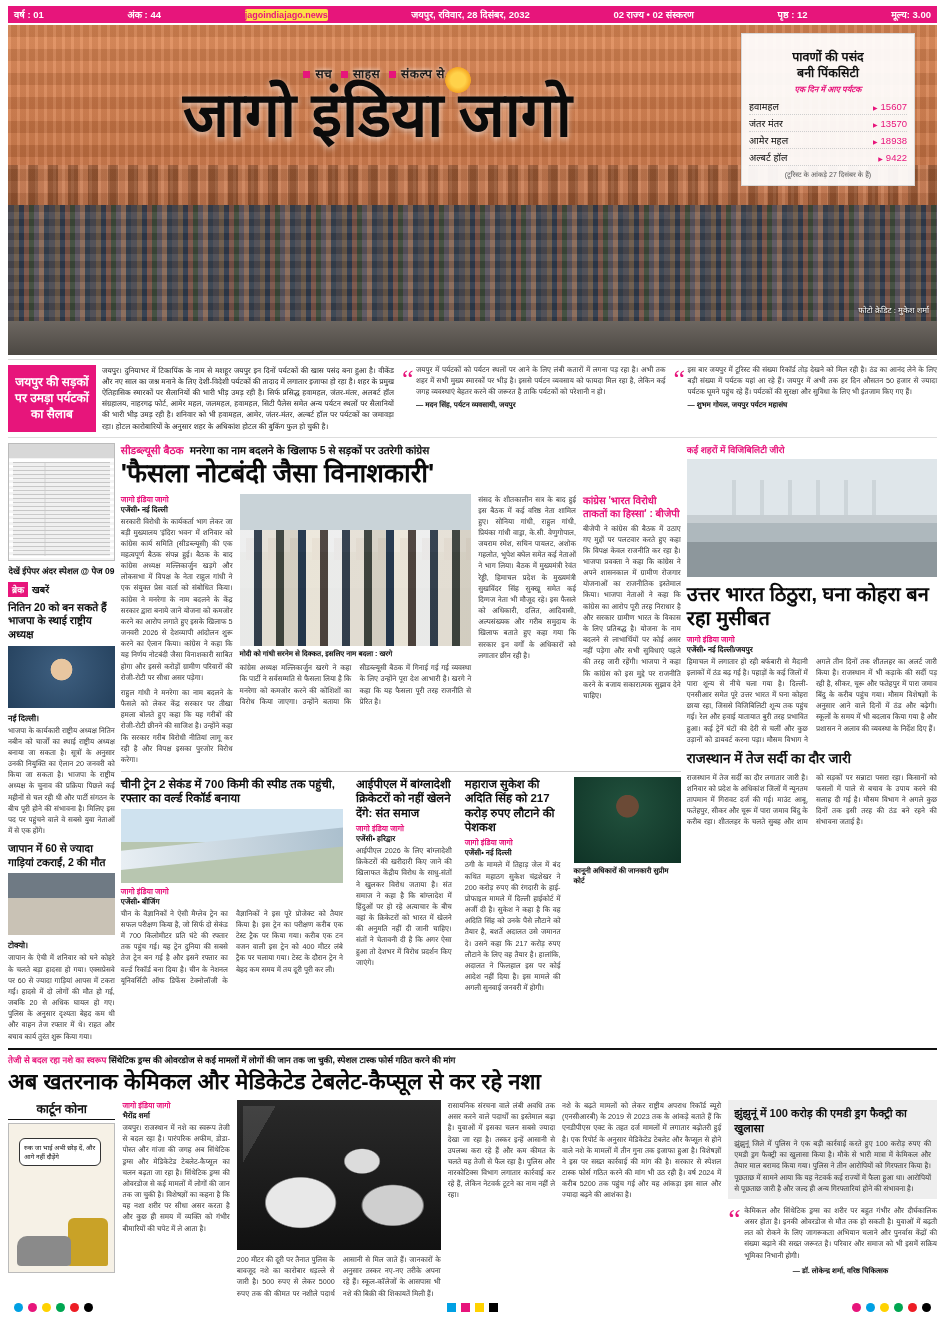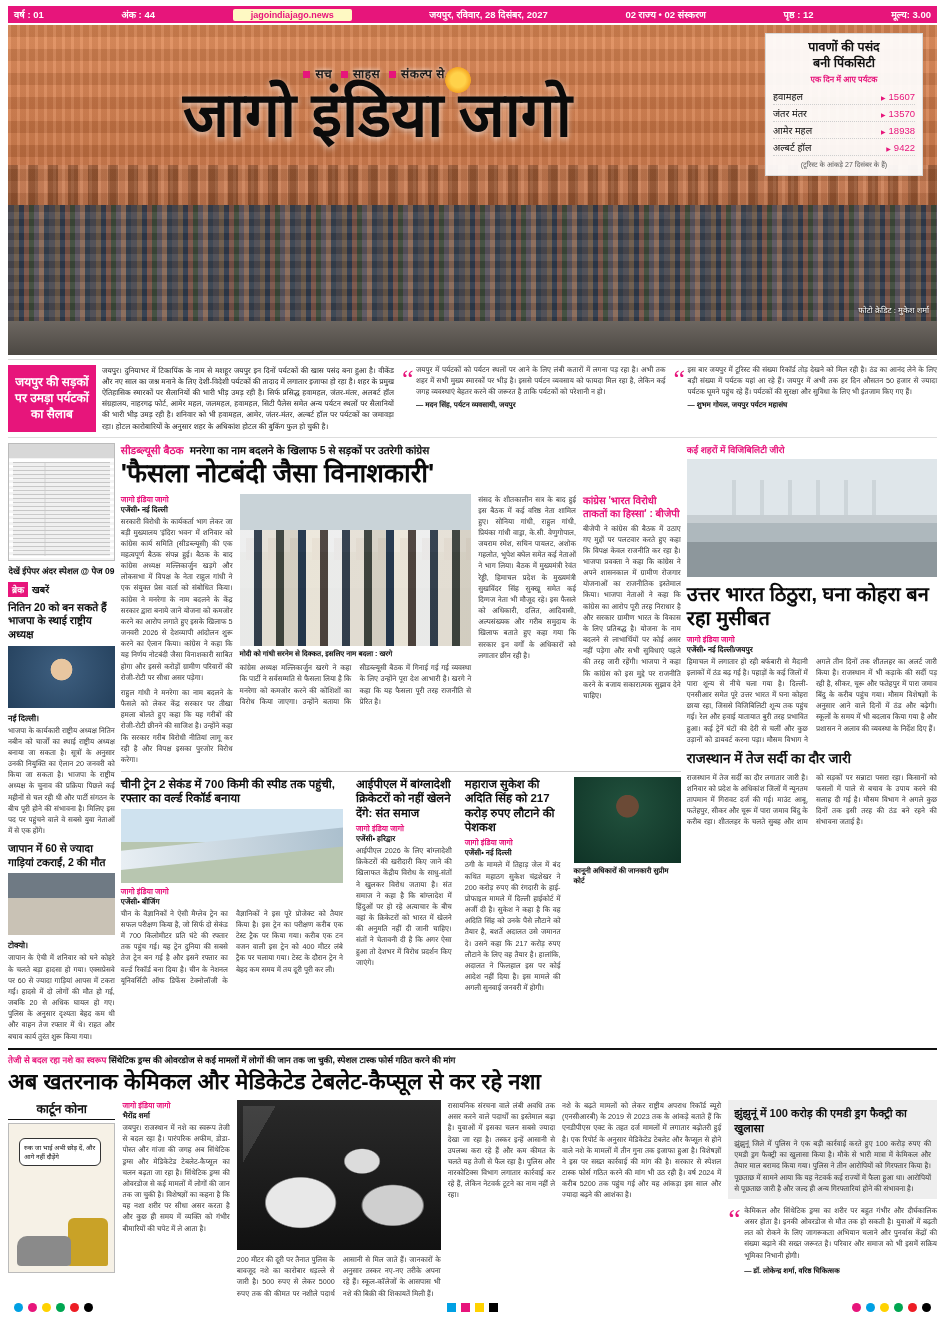--- a/index.html
+++ b/index.html
@@ -27,21 +27,21 @@
     height: 17px;
     background: #e7157b;
     color: #fff;
     font-size: 9.5px;
     font-weight: bold;
     padding: 0 6px;
     justify-content: space-between;
   }
   .topbar .seg { white-space: nowrap; }
   .topbar .url {
-    background: #fef9c3; color:#e7157b; padding: 1px 18px; border-radius:2px;
+    background: #fde047; color:#e7157b; padding: 1px 0; border-radius:2px;
     font-size: 9px;
   }
 
   
   .masthead {
     position: relative;
     height: 330px;
     margin-top: 2px;
     overflow: hidden;
     background: linear-gradient(#cf7142,#b75a33);
@@ -101,27 +101,27 @@
     text-shadow: 0 2px 6px rgba(255,255,255,.65);
   }
   .sun {
     position:absolute; left: 262px; top: 2px; width: 26px; height:26px;
     background: radial-gradient(circle, #ffd24a 40%, #f5a623 70%, rgba(245,166,35,0) 72%);
     border-radius:50%;
   }
 
   
   .stats {
-    position:absolute; right: 14px; top: 8px; width: 158px;
+    position:absolute; right: 22px; top: 8px; width: 174px;
     background: rgba(255,255,255,0.93);
     border: 1px solid #d9d9d9;
-    padding: 6px 7px 6px 7px;
+    padding: 16px 7px 6px 7px;
   }
   .stats h4 { margin:0; font-size: 12.5px; color:#111; text-align:center; line-height:1.25; font-weight:bold;}
-  .stats .sub { text-align:center; font-size:8px; color:#e7157b; margin: 2px 0 4px; font-weight:bold;}
+  .stats .sub { text-align:center; font-size:8px; color:#e7157b; margin: 2px 0 4px; font-weight:bold;font-style:italic;}
   .stats .row { display:flex; justify-content:space-between; align-items:center; font-size:9.5px; padding:1.5px 0; border-bottom:1px dotted #cfcfcf;}
   .stats .row .v { color:#e7157b; font-weight:normal; }
   .stats .row .v:before{ content:"\25B6"; font-size:6px; margin-right:3px; color:#e7157b;}
   .stats .note { font-size:7px; color:#555; margin-top:4px; text-align:center;}
 
   .photo-credit {
     position:absolute; right:8px; bottom:40px; font-size:8px; color:#fff; text-shadow:0 1px 2px #000;
   }
 
   
@@ -250,38 +250,38 @@
     background:
       radial-gradient(ellipse at 30% 70%, #e8e8e8 0 18%, transparent 19%),
       radial-gradient(ellipse at 62% 40%, #dcdcdc 0 10%, transparent 11%),
       radial-gradient(ellipse at 78% 72%, #cfcfcf 0 14%, transparent 15%),
       linear-gradient(120deg, rgba(255,255,255,.12) 0 12%, transparent 12%);
   }
   .greybox { background:#eeeeee; padding:5px 6px; }
   .greybox h5 { margin:0 0 3px; font-size:11px; color:#111;}
   .quote-right { position:relative; padding-left:16px; font-size:7.2px; line-height:1.55; text-align:justify; color:#333;}
   .quote-right:before{content:"\201C"; position:absolute; left:0; top:-8px; font-size:28px; color:#e7157b; font-family:"Liberation Serif",serif;}
-  .quote-right .by{ display:block; text-align:left; font-weight:bold; color:#111; margin-top:4px;}
+  .quote-right .by{ display:block; text-align:center; font-weight:bold; color:#111; margin-top:4px;}
 
   
   .colorbar { position:absolute; left:0; right:0; bottom:6px; height:9px; display:flex; justify-content:space-between; padding:0 14px;}
   .cb-group { display:flex; gap:5px; }
   .dot { width:9px; height:9px; border-radius:50%; }
   .sq { width:9px; height:9px; }
 </style>
 </head>
 <body>
 
 <div class="page">
 
   <div class="topbar">
     <span class="seg">वर्ष : 01</span>
     <span class="seg">अंक : 44</span>
     <span class="url">jagoindiajago.news</span>
-    <span class="seg">जयपुर, रविवार, 28 दिसंबर, 2027</span>
+    <span class="seg">जयपुर, रविवार, 28 दिसंबर, 2032</span>
     <span class="seg">02 राज्य • 02 संस्करण</span>
     <span class="seg">पृष्ठ : 12</span>
     <span class="seg">मूल्य: 3.00</span>
   </div>
 
   <div class="masthead">
     <div class="photo-bg"></div>
     <div class="hm"></div>
     <div class="crowd"></div>
     <div class="road"></div>

